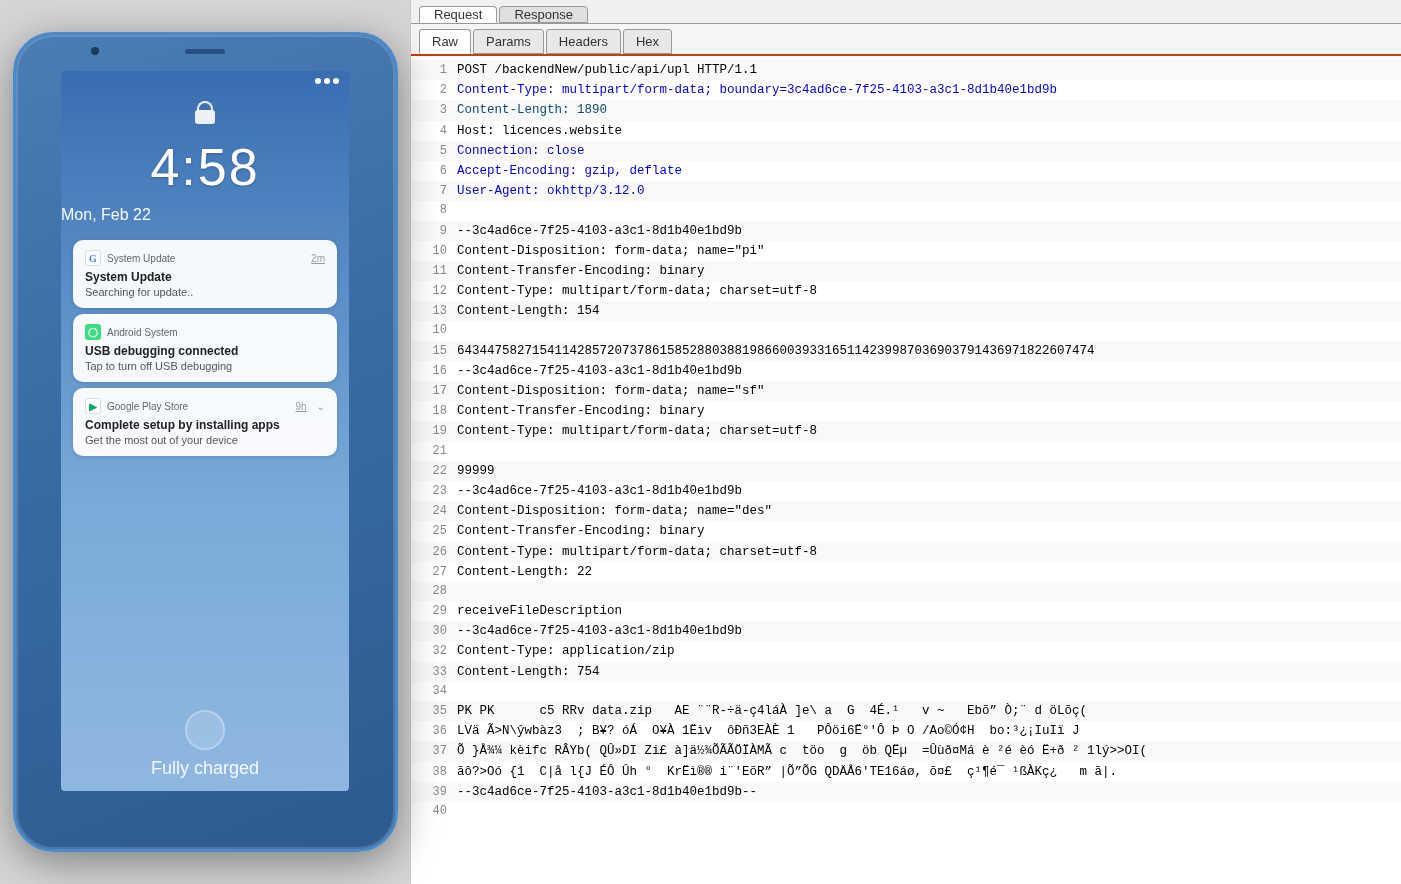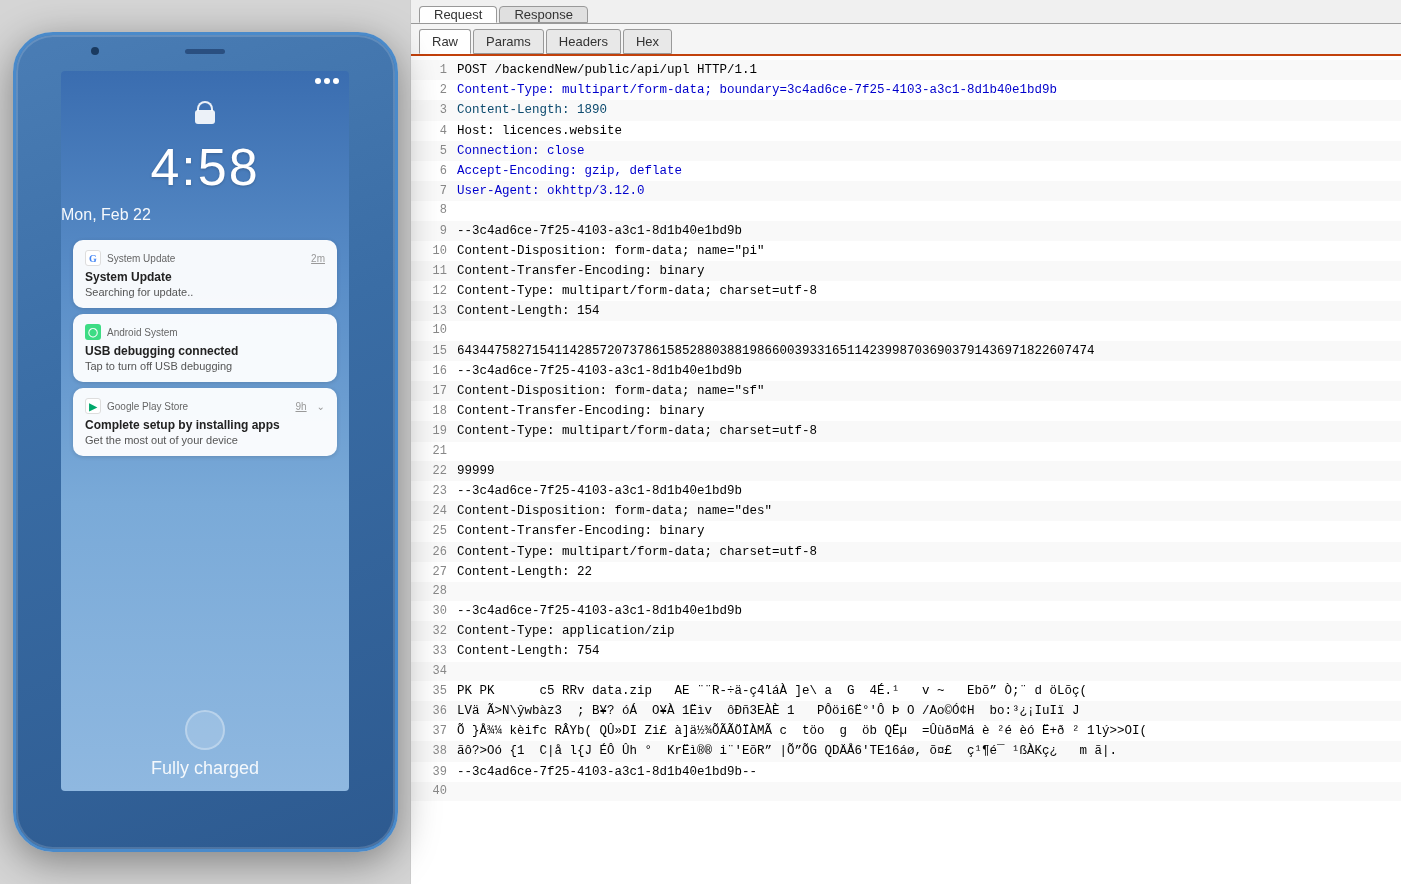--- a/index.html
+++ b/index.html
@@ -468,20 +468,21 @@
       <div class="code-line"><span class="line-num">18</span><span class="line-content">Content-Transfer-Encoding: binary</span></div>
       <div class="code-line"><span class="line-num">19</span><span class="line-content">Content-Type: multipart/form-data; charset=utf-8</span></div>
       <div class="code-line"><span class="line-num">21</span><span class="line-content"></span></div>
       <div class="code-line"><span class="line-num">22</span><span class="line-content">99999</span></div>
       <div class="code-line"><span class="line-num">23</span><span class="line-content">--3c4ad6ce-7f25-4103-a3c1-8d1b40e1bd9b</span></div>
       <div class="code-line"><span class="line-num">24</span><span class="line-content">Content-Disposition: form-data; name="des"</span></div>
       <div class="code-line"><span class="line-num">25</span><span class="line-content">Content-Transfer-Encoding: binary</span></div>
       <div class="code-line"><span class="line-num">26</span><span class="line-content">Content-Type: multipart/form-data; charset=utf-8</span></div>
       <div class="code-line"><span class="line-num">27</span><span class="line-content">Content-Length: 22</span></div>
       <div class="code-line"><span class="line-num">28</span><span class="line-content"></span></div>
+      <div class="code-line"><span class="line-num">29</span><span class="line-content">receiveFileDescription</span></div>
       <div class="code-line"><span class="line-num">30</span><span class="line-content">--3c4ad6ce-7f25-4103-a3c1-8d1b40e1bd9b</span></div>
       <div class="code-line"><span class="line-num">32</span><span class="line-content">Content-Type: application/zip</span></div>
       <div class="code-line"><span class="line-num">33</span><span class="line-content">Content-Length: 754</span></div>
       <div class="code-line"><span class="line-num">34</span><span class="line-content"></span></div>
       <div class="code-line"><span class="line-num">35</span><span class="line-content">PK PK      c5 RRv data.zip   AE ¨¨R-÷ä-ç4láÀ ]e\ a  G  4É.¹   v ~   Ebõ” Ò;¨ d öLõç(</span></div>
       <div class="code-line"><span class="line-num">36</span><span class="line-content">LVä Ã&gt;N\ŷwbàz3  ; B¥? óÁ  O¥À 1Ëìv  ôÐñ3EÀÈ 1   PÔöi6Ë°'Ô Þ O /Ao©Ó¢H  bo:³¿¡IuIï J</span></div>
       <div class="code-line"><span class="line-num">37</span><span class="line-content">Õ }Å¾¼ kèifc RÂYb( QÛ»DI Zi£ à]ä½¾ÕÃÃÖÏÀMÃ c  töo  g  öb QËµ  =Ûùð¤Má è ²é èó Ë+ð ² 1lý&gt;&gt;OI(</span></div>
       <div class="code-line"><span class="line-num">38</span><span class="line-content">ãô?&gt;Oó {1  C|å l{J ÉÔ Ûh °  KrËì®® i¨'EõR” |Õ”ÕG QDÄÅ6'TE16áø, õ¤£  ç¹¶é¯ ¹ßÀKç¿   m ã|.</span></div>
       <div class="code-line"><span class="line-num">39</span><span class="line-content">--3c4ad6ce-7f25-4103-a3c1-8d1b40e1bd9b--</span></div>
       <div class="code-line"><span class="line-num">40</span><span class="line-content"></span></div>

